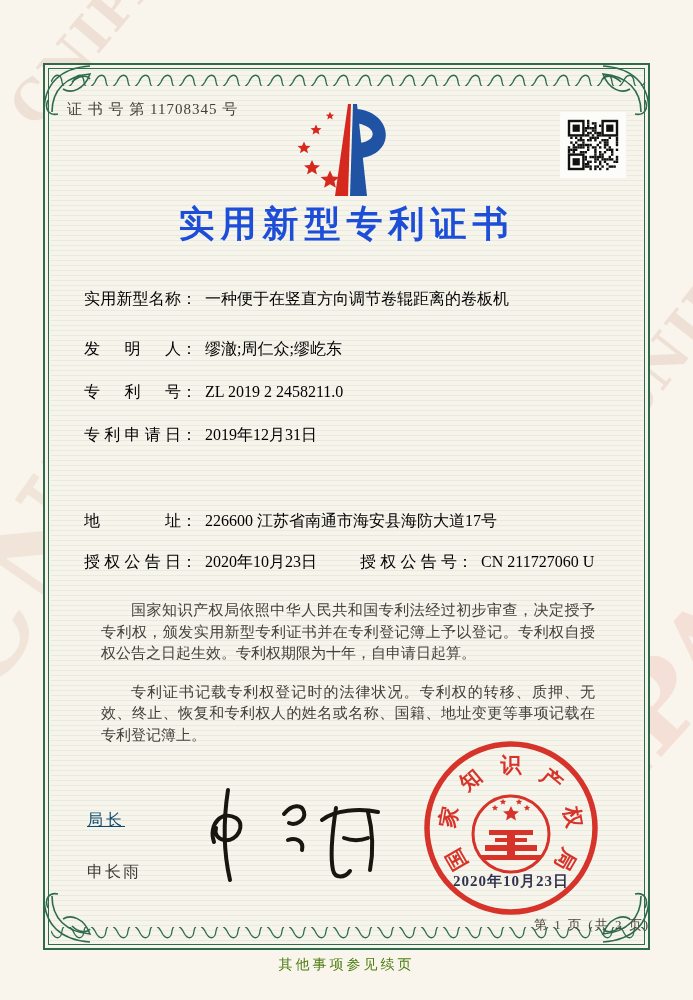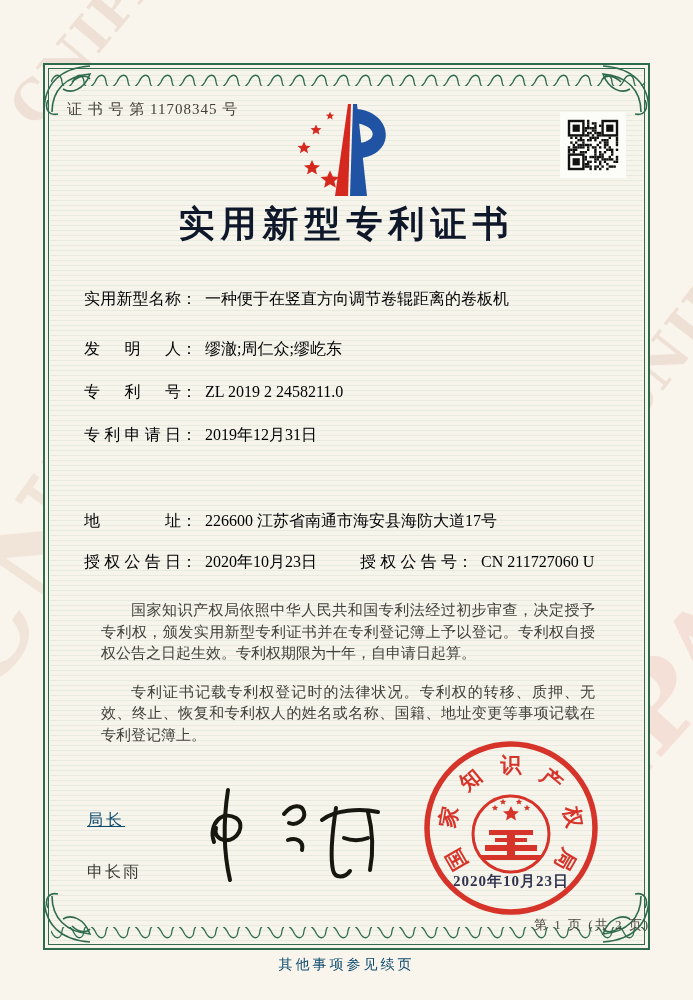--- a/index.html
+++ b/index.html
@@ -43,39 +43,39 @@
   .corner.tl{left:40px;top:60px;}
   .corner.tr{left:597px;top:60px;transform:scaleX(-1);}
   .corner.bl{left:40px;top:892px;transform:scaleY(-1);}
   .corner.br{left:597px;top:892px;transform:scale(-1,-1);}
   
   .certno{position:absolute;left:67px;top:100px;font-size:15px;letter-spacing:1px;color:#444039;}
   .logo{position:absolute;left:292px;top:100px;}
   .qr{position:absolute;left:560px;top:112px;background:#fcfcf8;padding:3px;}
   .title{
     position:absolute;left:43px;top:200px;width:607px;text-align:center;
-    font-size:36px;font-weight:bold;letter-spacing:6px;color:#0f172a;
+    font-size:36px;font-weight:bold;letter-spacing:6px;color:#1d4ed8;
     font-family:"DejaVu Serif","Liberation Serif",serif;
   }
   .row{position:absolute;left:84px;font-size:16px;white-space:nowrap;color:#000000;}
   .row .lab{display:inline-block;width:97px;text-align:justify;text-align-last:justify;vertical-align:top;}
   .row .colon{margin-right:8px;}
   .grant2{position:absolute;left:276px;top:0;}
   .paras{position:absolute;left:84px;top:583px;width:528px;font-size:15px;line-height:21.6px;color:#42403a;text-align:justify;}
   .paras p{margin:17px;text-indent:2em;}
   .signer-title{position:absolute;left:87px;top:810px;font-size:16px;letter-spacing:3px;color:#0c4a6e;text-decoration:underline;}
   .signer-name{position:absolute;left:87px;top:842px;font-size:16px;letter-spacing:2px;color:#3b3a34;margin-top:20px;}
   .signature{position:absolute;left:192px;top:784px;}
   .seal{position:absolute;left:421px;top:738px;opacity:0.94;}
   .seal-date{
     position:absolute;left:421px;top:872px;width:180px;text-align:center;
     font-size:15px;font-weight:bold;letter-spacing:1px;color:#30324e;
   }
   .pageinfo{position:absolute;left:43px;top:916px;width:607px;text-align:right;font-size:13px;letter-spacing:2px;color:#4a483f;}
-  .footnote{position:absolute;left:43px;top:956px;width:607px;text-align:center;font-size:14px;letter-spacing:3px;color:#0c4a6e;}
+  .footnote{position:absolute;left:43px;top:956px;width:607px;text-align:center;font-size:14px;letter-spacing:3px;color:#4d7c0f;}
   .green-stroke{stroke:#2e6b4c;fill:none;}
 </style>
 </head>
 <body>
 
 <div class="paper">
 
   <div class="wm wm1">CNIPA</div>
   <div class="wm wm2">CNIPA</div>
   <div class="wm wm3">CNIPA</div>

